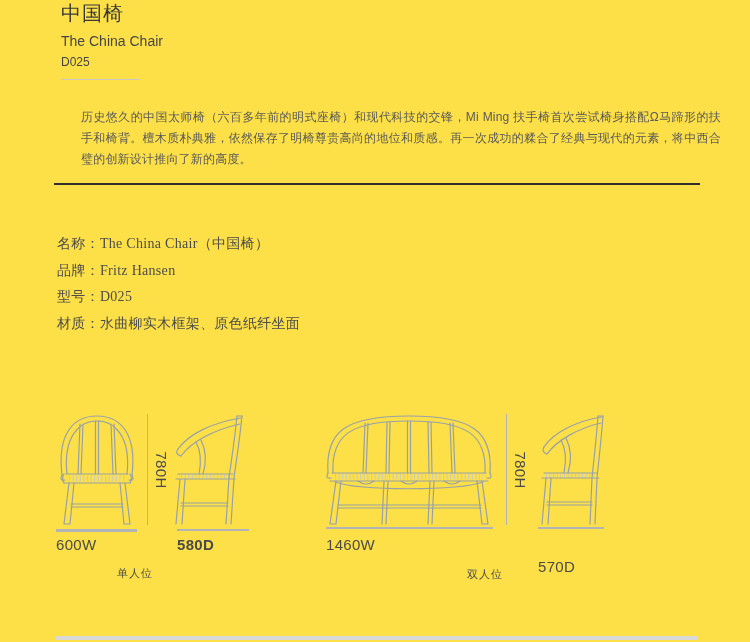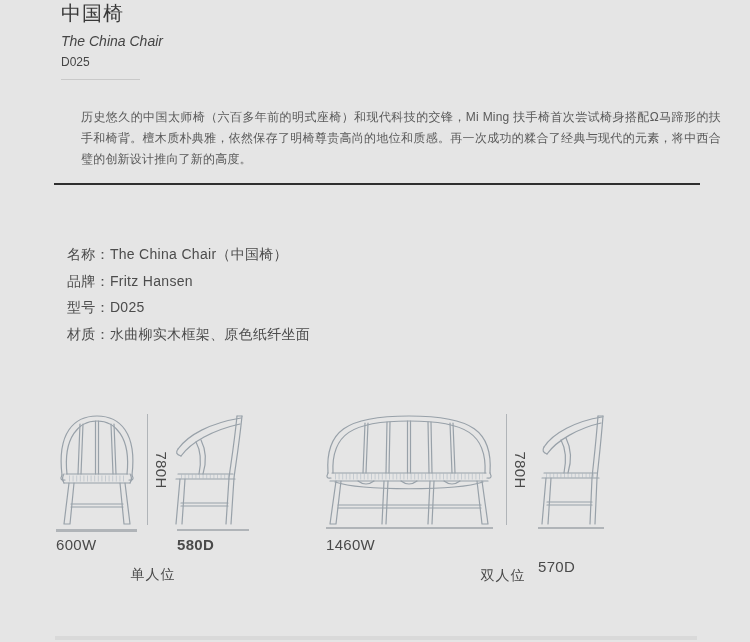--- a/index.html
+++ b/index.html
@@ -1,40 +1,40 @@
 <!DOCTYPE html>
 <html><head>
 <meta charset="utf-8">
 <style>
   html,body{margin:0;padding:0;background:#ffffff;}
   .page{
-    position:relative;width:750px;height:642px;background:#e5e5e5;overflow:hidden;
+    position:relative;width:750px;height:642px;background:#fde047;overflow:hidden;
     font-family:"Liberation Sans","DejaVu Sans",sans-serif;color:#4a4a4a;
   }
   .abs{position:absolute;}
   .product-title{left:61px;top:0px;font-size:20px;line-height:26px;color:#383838;font-weight:400;letter-spacing:1px;}
-  .product-subtitle{left:61px;top:32px;font-size:14px;line-height:18px;color:#454545;font-style:italic;}
+  .product-subtitle{left:61px;top:32px;font-size:14px;line-height:18px;color:#454545;}
   .product-model{left:61px;top:53px;font-size:12px;line-height:18px;color:#454545;}
   .title-underline{left:61px;top:79px;width:79px;height:1px;background:#c9c9c9;}
   .product-description{
     left:57px;top:95px;width:640px;font-size:12px;line-height:21px;color:#595959;
     text-align:justify;letter-spacing:0.2px;margin-left:24px;
   }
   .section-divider{left:54px;top:183px;width:646px;height:2px;background:#2f2f2f;}
-  .spec-list{left:57px;top:231px;margin:10px;padding:0;list-style:none;}
+  .spec-list{left:57px;top:231px;margin:0;padding:0;list-style:none;font-family:Liberation Serif, serif;}
   .spec-row{font-size:14px;line-height:26.5px;color:#4c4c4c;letter-spacing:0.3px;}
   .drawing{stroke:#98a1a9;fill:none;stroke-width:1.2;stroke-linecap:round;stroke-linejoin:round;}
   .weave{stroke:#c4cad0;stroke-width:6;stroke-dasharray:1 2.6;}
   .weave-s{stroke:#c4cad0;stroke-width:4;stroke-dasharray:1 2.6;}
   .dim-h{background:#b0b4b8;}
   .dim-v{width:1px;background:#b0b4b8;}
   .dim-label{font-size:15px;color:#4a4a4a;text-align:left;letter-spacing:0.3px;}
   .dim-v-label{width:60px;height:16px;display:flex;align-items:center;justify-content:center;
     transform:rotate(90deg);font-size:15px;color:#4a4a4a;letter-spacing:0.3px;}
-  .seat-caption{font-size:14px;color:#4a4a4a;text-align:center;letter-spacing:1px;}
+  .seat-caption{font-size:11px;color:#4a4a4a;letter-spacing:1px;}
   .bottom-divider{left:55px;top:636px;width:642px;height:4px;background:#d9d9d9;}
 </style>
 </head>
 <body>
 
 <div class="page">
 
   <div class="abs product-title">中国椅</div>
   <div class="abs product-subtitle">The China Chair</div>
   <div class="abs product-model">D025</div>

